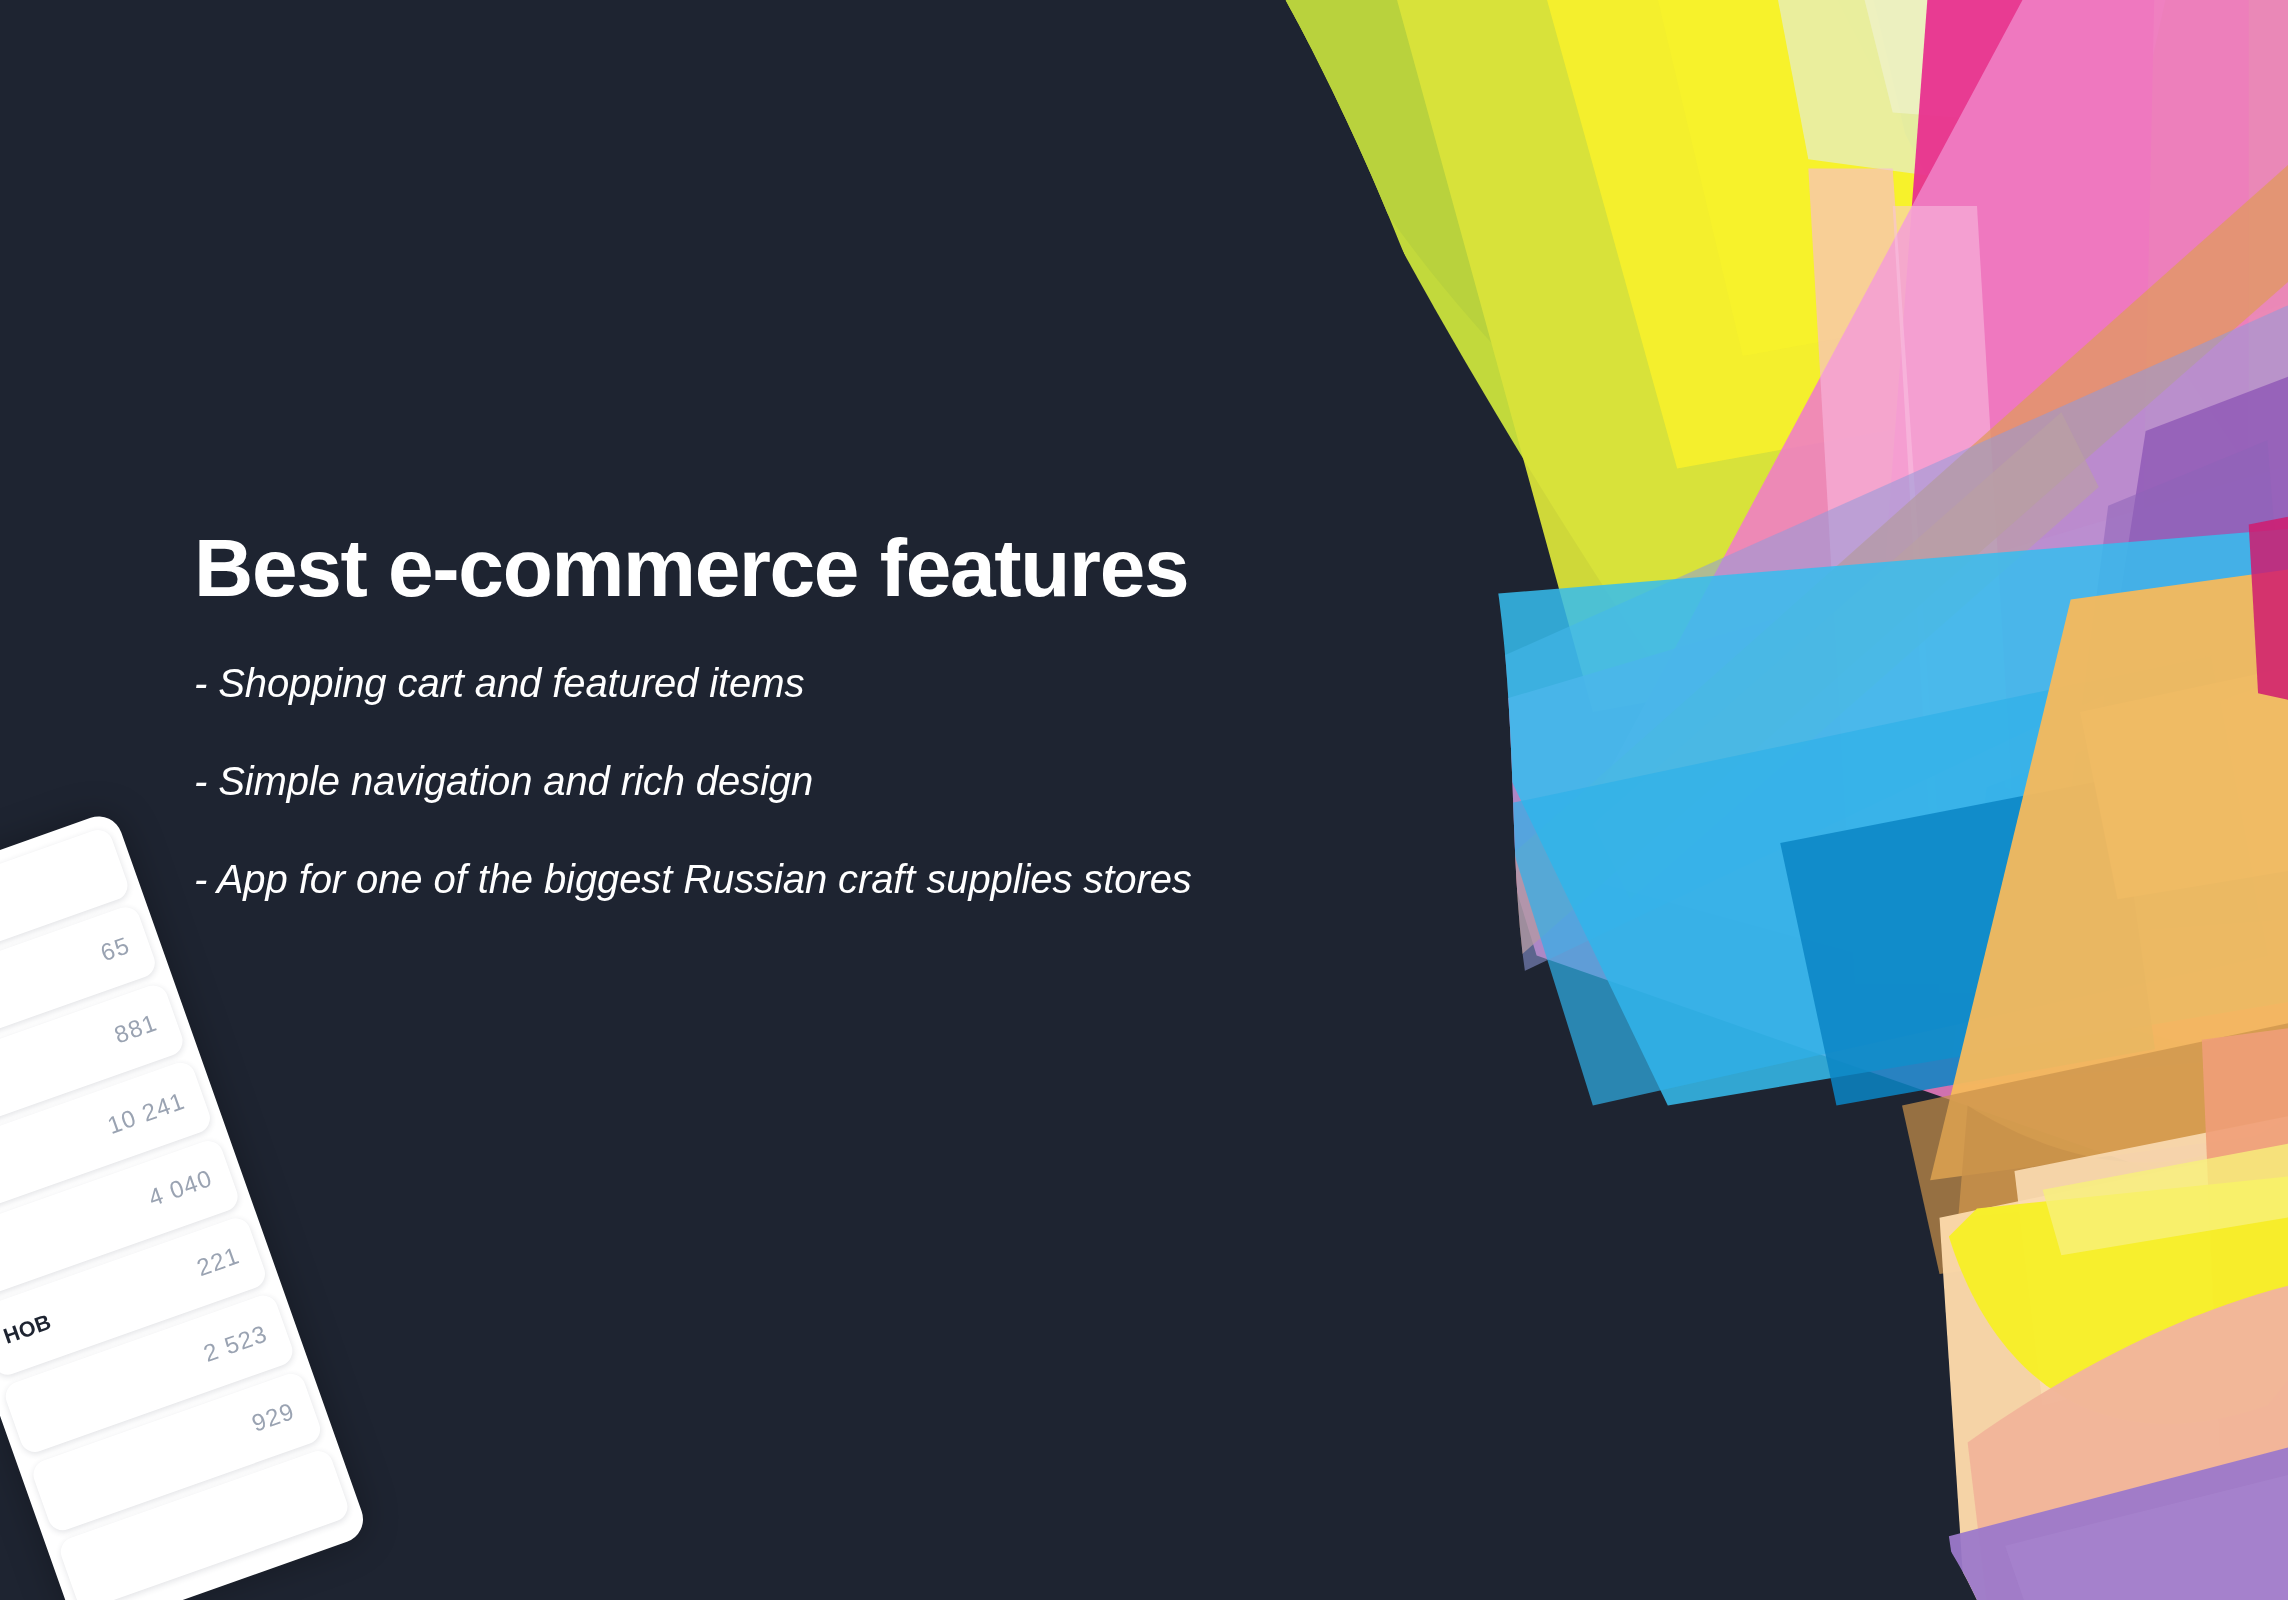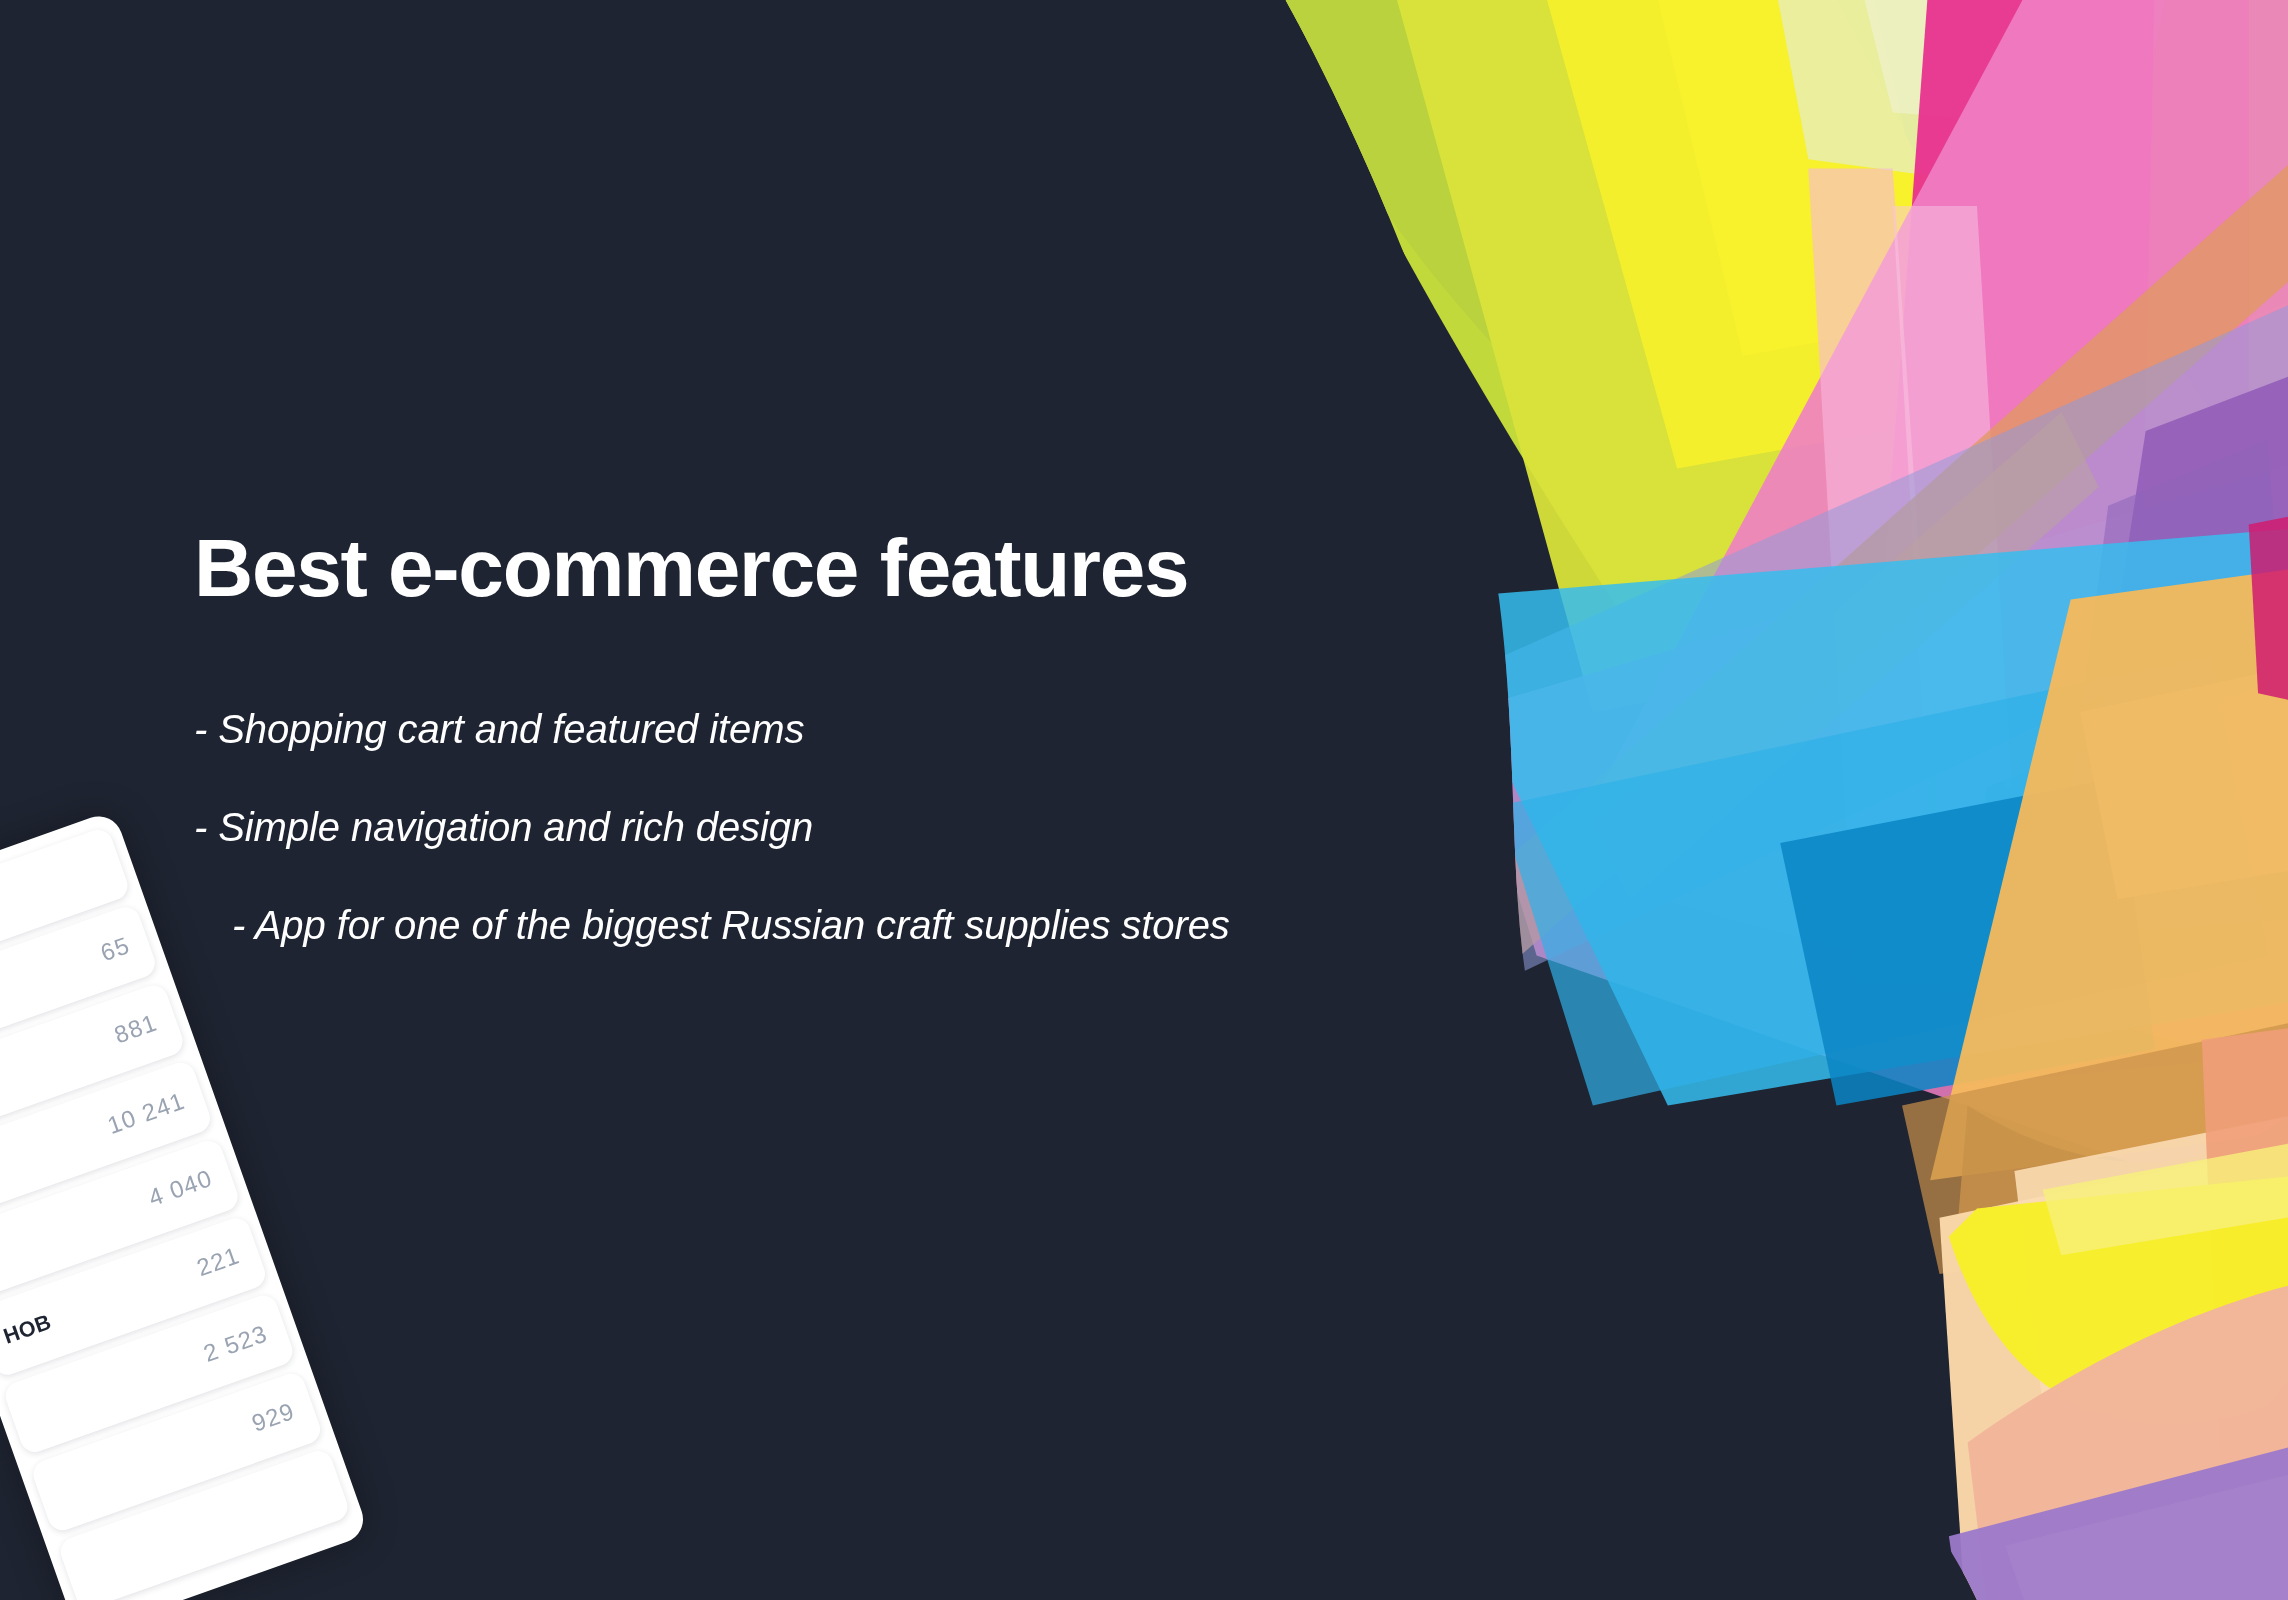--- a/index.html
+++ b/index.html
@@ -72,21 +72,21 @@
     top:525px;
     width:1124px;
     z-index:5;
   }
   #title {
     color:#ffffff;
     font-size:82px;
     font-weight:bold;
     letter-spacing:-1.3px;
     line-height:1.05;
-    margin-bottom:92px;
+    margin-bottom:46px;
     white-space:nowrap;
   }
   .bullet {
     color:#ffffff;
     font-size:40px;
     font-weight:normal;
     line-height:1.32;
     margin-bottom:45px;
     letter-spacing:-0.1px;
     font-style:italic;
@@ -217,18 +217,18 @@
     </div>
 
   </div>
 
   <div id="content">
 
     <h1 id="title">Best e-commerce features</h1>
 
     <p class="bullet">- Shopping cart and featured items</p>
     <p class="bullet">- Simple navigation and rich design</p>
-    <p class="bullet" style="max-width:1049px;margin-left:38px;">- App for one of the biggest Russian craft supplies stores</p>
+    <p class="bullet" style="max-width:1049px;">- App for one of the biggest Russian craft supplies stores</p>
 
   </div>
 
 </div>
 
 
 </body></html>

